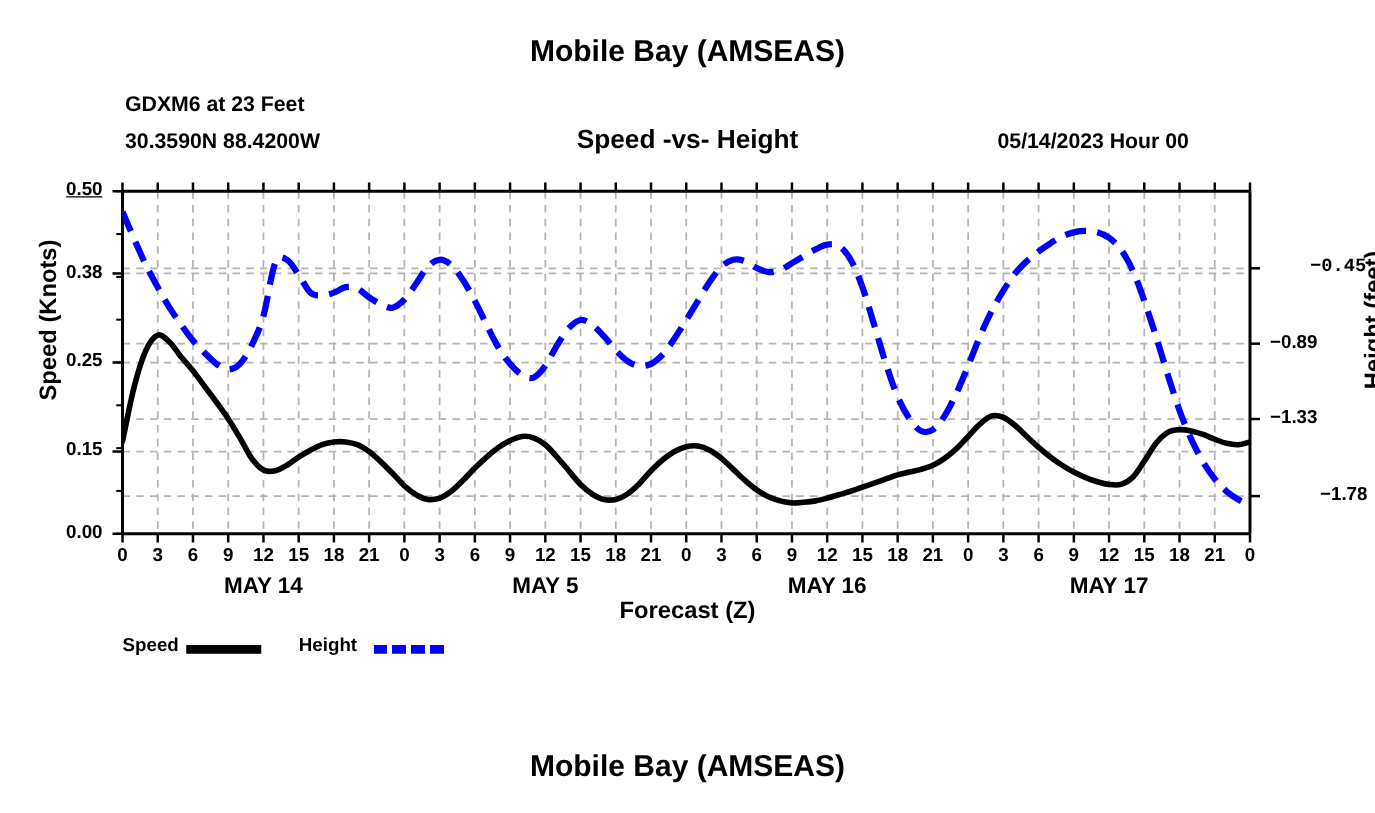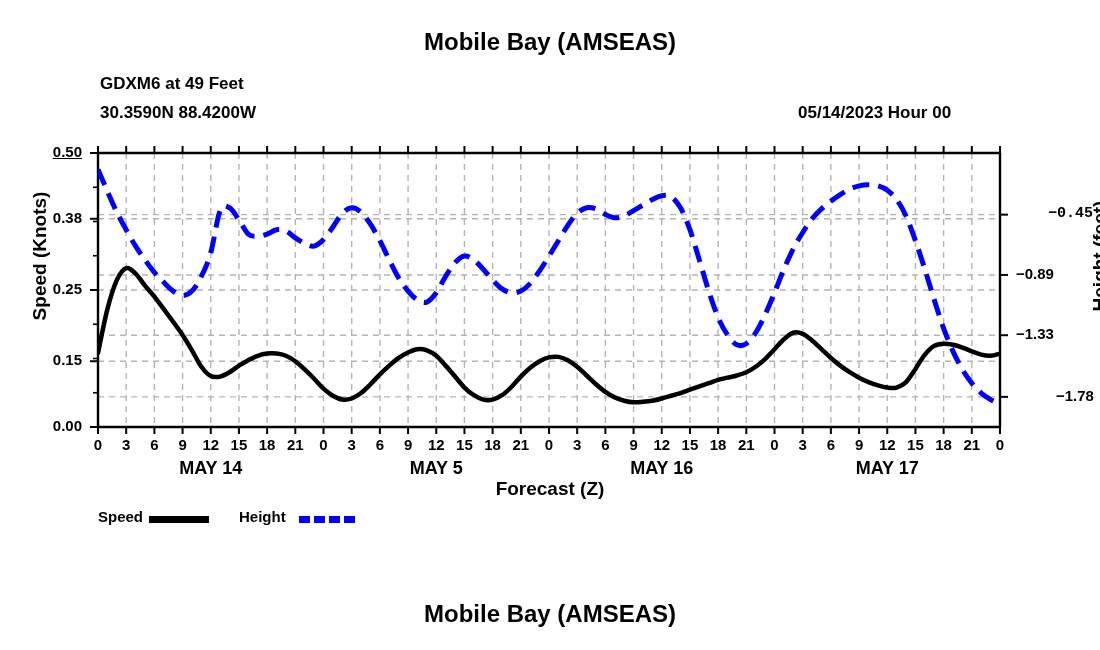--- a/index.html
+++ b/index.html
@@ -40,23 +40,24 @@
   .sw-dash{background:repeating-linear-gradient(to right,
       #0000ff 0px,#0000ff 11px,#ffffff 11px,#ffffff 15px);}
 </style>
 </head>
 <body>
 
 <div class="fig">
 
   <div class="txt" id="title-top">Mobile Bay (AMSEAS)</div>
 
-  <div class="txt" id="station-line1">GDXM6 at 49 Feet</div>
+  <div class="txt" id="station-line1">GDXM6 at 23 Feet</div>
   <div class="txt" id="station-line2">30.3590N  88.4200W</div>
 
+  <div class="txt" id="subtitle">Speed -vs- Height</div>
 
   <div class="txt" id="runstamp">05/14/2023 Hour 00</div>
 
   <div class="txt" id="ylabel-left">Speed (Knots)</div>
   <div class="txt" id="ylabel-right">Height (feet)</div>
   <div class="txt" id="xlabel">Forecast (Z)</div>
 
   <svg id="plot-svg" width="1100" height="650" style="position:absolute;left:0;top:0;">
       <line x1="126.1875" y1="153" x2="126.1875" y2="427" stroke="#b4b4b4" stroke-width="1.4" stroke-dasharray="6,5"></line>
       <line x1="154.375" y1="153" x2="154.375" y2="427" stroke="#b4b4b4" stroke-width="1.4" stroke-dasharray="6,5"></line>

